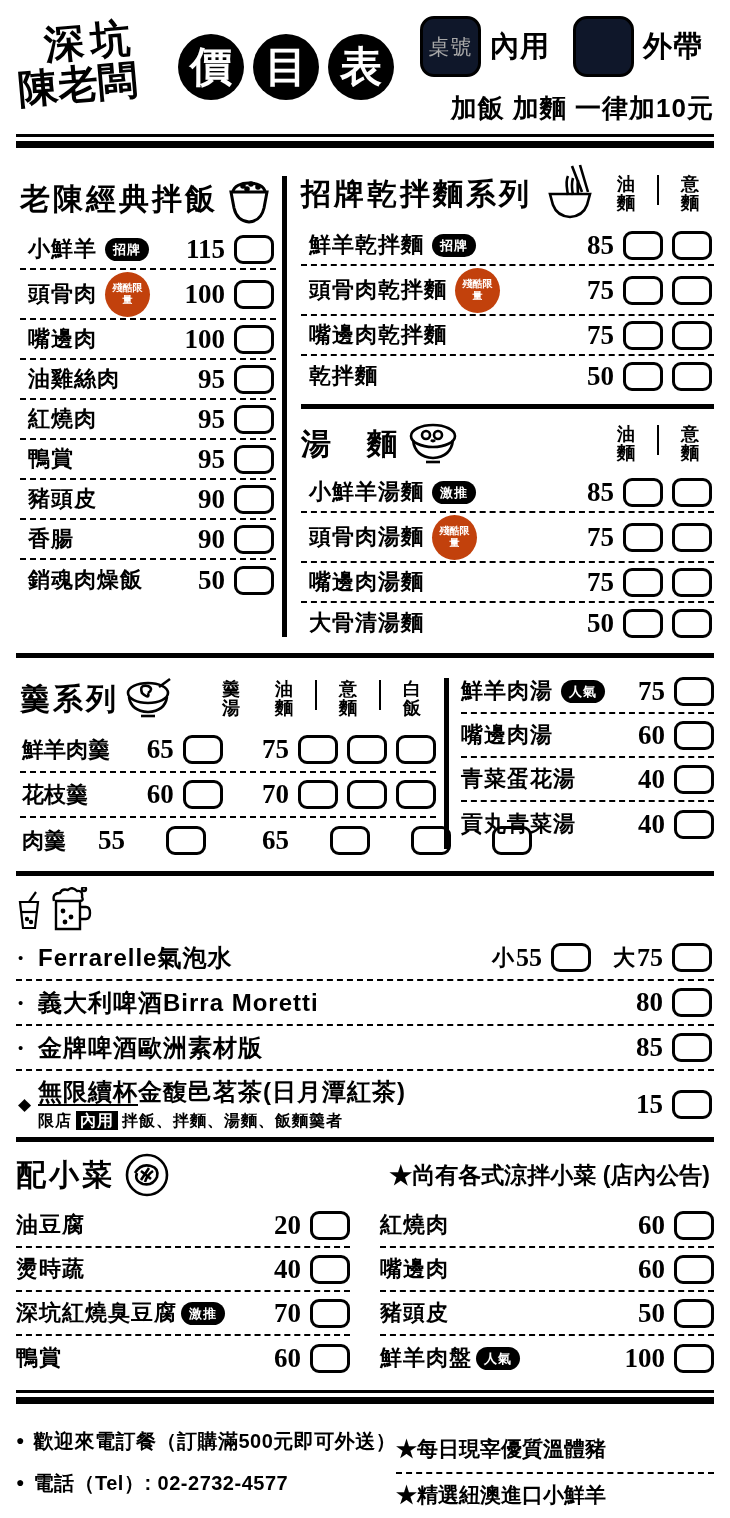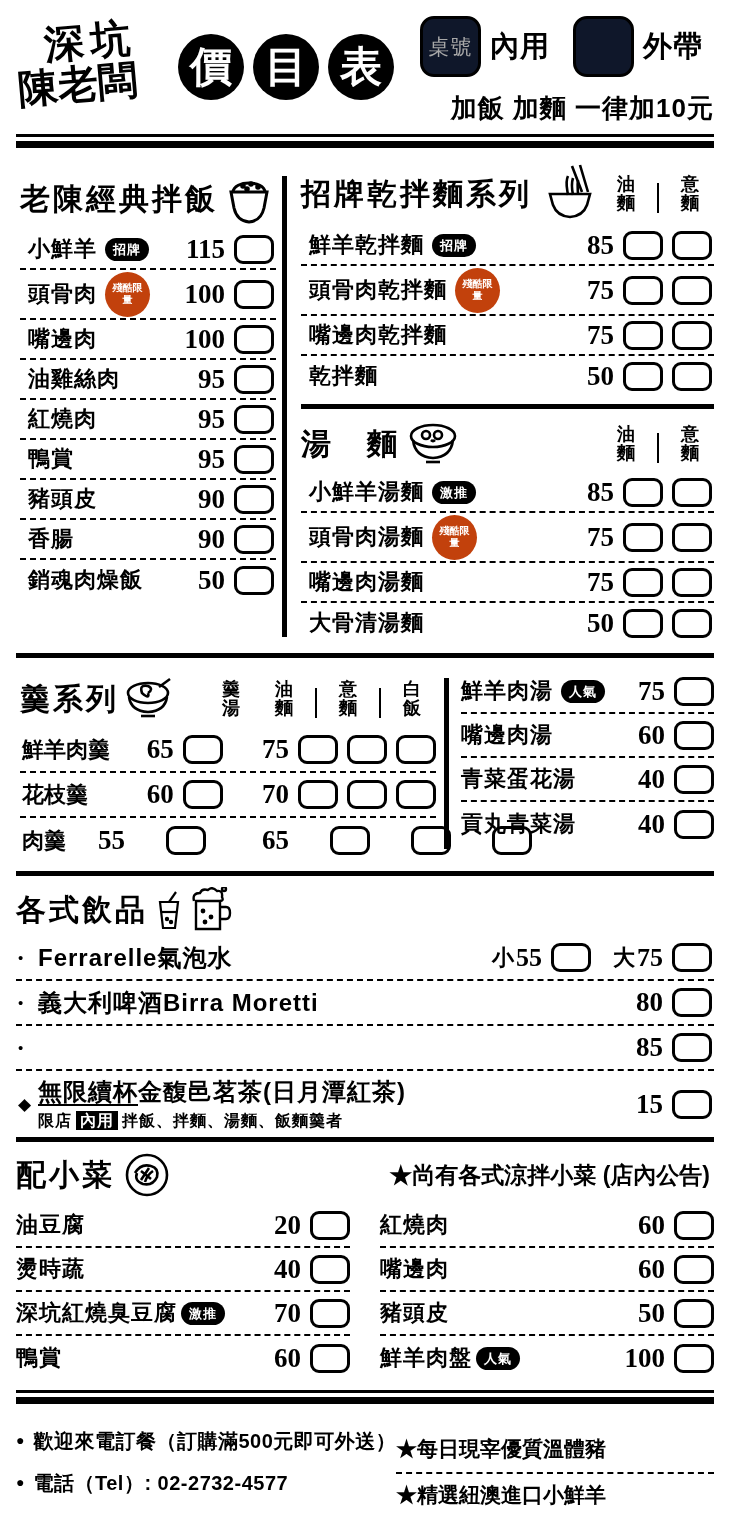--- a/index.html
+++ b/index.html
@@ -53,21 +53,21 @@
   .box { width:40px; height:29px; border:3px solid #000; border-radius:9px; background:#fff;
          margin-left:9px; flex:none; }
 
   .b-oval { background:#000; color:#fff; border-radius:14px; font-size:13px; font-weight:700;
             padding:5px 8px; margin-left:8px; letter-spacing:1px; line-height:1; flex:none; white-space:nowrap; }
   .b-round { background:#c2410c; color:#fff; border-radius:50%; width:45px; height:45px;
              font-size:10px; font-weight:700; display:flex; align-items:center; justify-content:center;
              text-align:center; line-height:1.2; margin-left:8px; flex:none;
              word-break:break-all; padding:5px; }
 
-  .hdr-cols { display:flex; align-items:flex-end; margin-left:auto; margin-right:2px; }
+  .hdr-cols { display:flex; align-items:flex-start; margin-left:auto; margin-right:2px; }
   .vcol { width:24px; font-size:18px; font-weight:800; line-height:1.05; text-align:center;
           word-break:break-all; }
   .vcol-w { width:44px; display:flex; justify-content:center; }
   .vbar { width:2px; height:30px; background:#000; margin:0 9px; flex:none; }
 
   .sn-rule { height:5px; background:#000; margin:8px 0 6px 0; }
 
   
   .mid-wrap { display:flex; padding-top:10px; }
   .geng-col { width:428px; padding:2px 8px 0 4px; }
@@ -405,21 +405,20 @@
         <span class="price num">40</span>
         <span class="box"></span>
       </div>
     </div>
   </div>
 
   <div class="rule-mid" style="margin-top:8px;"></div>
 
   <div class="drinks">
     <div class="d-title-row">
-      <span class="sec-title">各式飲品</span>
       <span>
         <svg width="26" height="40" viewBox="0 0 26 40" fill="none" stroke="#000" stroke-width="2.2">
           <path d="M4 12 L7 38 H19 L22 12 Z"></path>
           <path d="M13 12 L20 2"></path>
           <path d="M5 22 H21"></path>
           <circle cx="11" cy="29" r="1.1" fill="#000"></circle>
           <circle cx="15" cy="32" r="1.1" fill="#000"></circle>
         </svg>
       </span>
       <span>
@@ -450,20 +449,21 @@
 
     <div class="drow">
       <span class="dbullet">•</span>
       <span class="dname">義大利啤酒Birra Moretti</span>
       <span class="price num">80</span>
       <span class="box"></span>
     </div>
 
     <div class="drow">
       <span class="dbullet">•</span>
+      <span class="dname">金牌啤酒歐洲素材版</span>
       <span class="price num">85</span>
       <span class="box"></span>
     </div>
 
     <div class="drow last" style="min-height:66px;">
       <span class="dbullet diamond">◆</span>
       <span class="tea-left">
         <span class="dname"><span class="underl">無限續杯</span><span>金馥邑茗茶(日月潭紅茶)</span></span>
         <span class="tea-note"><span>限店</span><span class="note-tag">內用</span><span>拌飯、拌麵、湯麵、飯麵羹者</span></span>
       </span>

